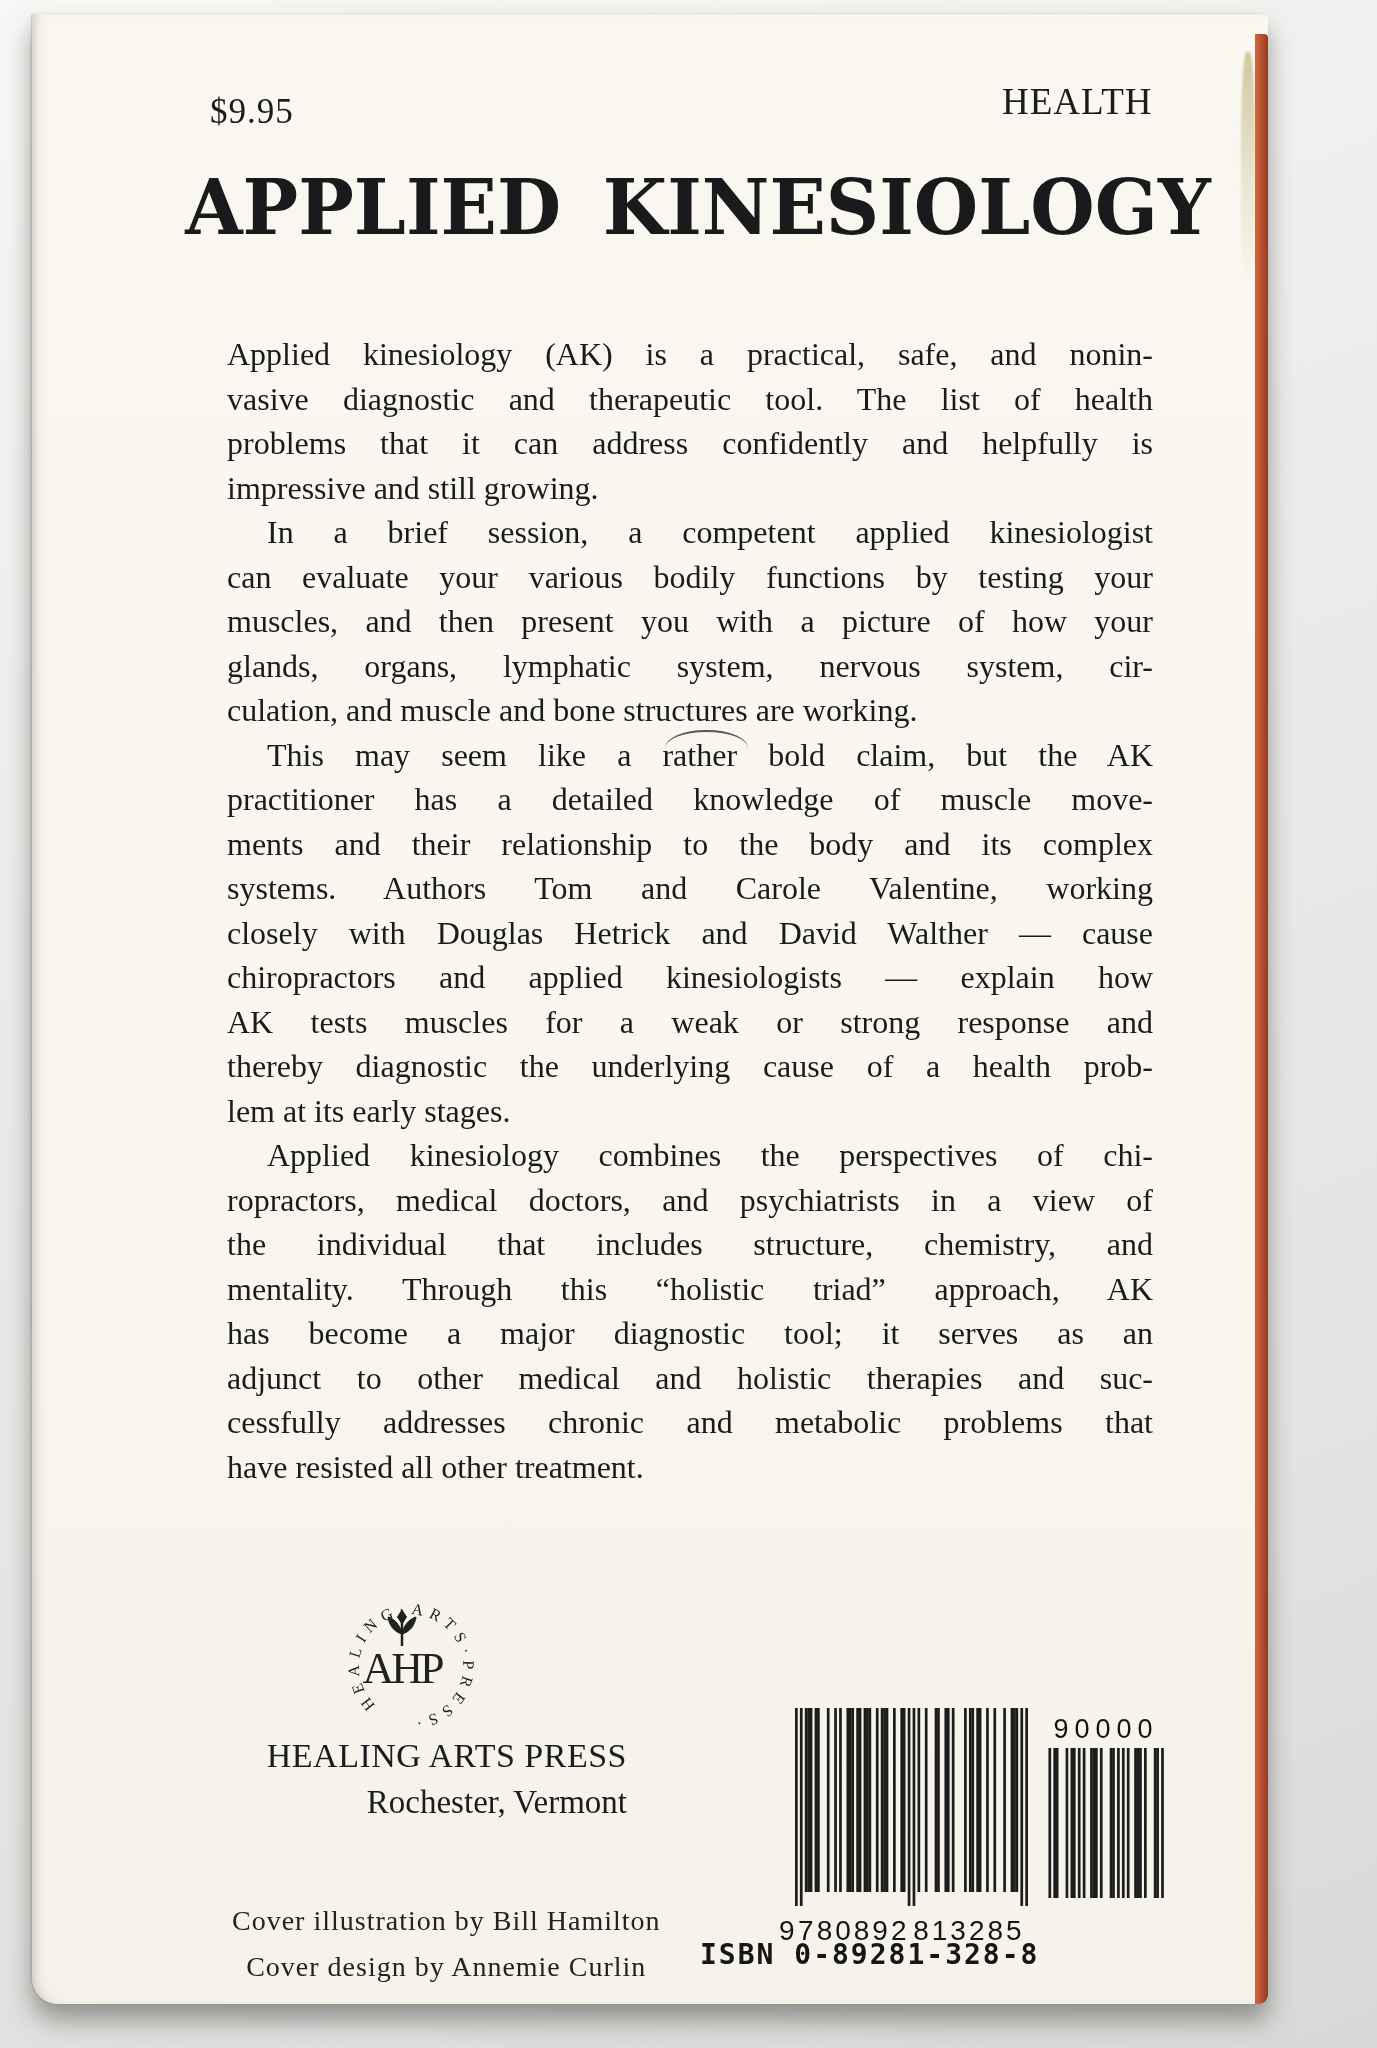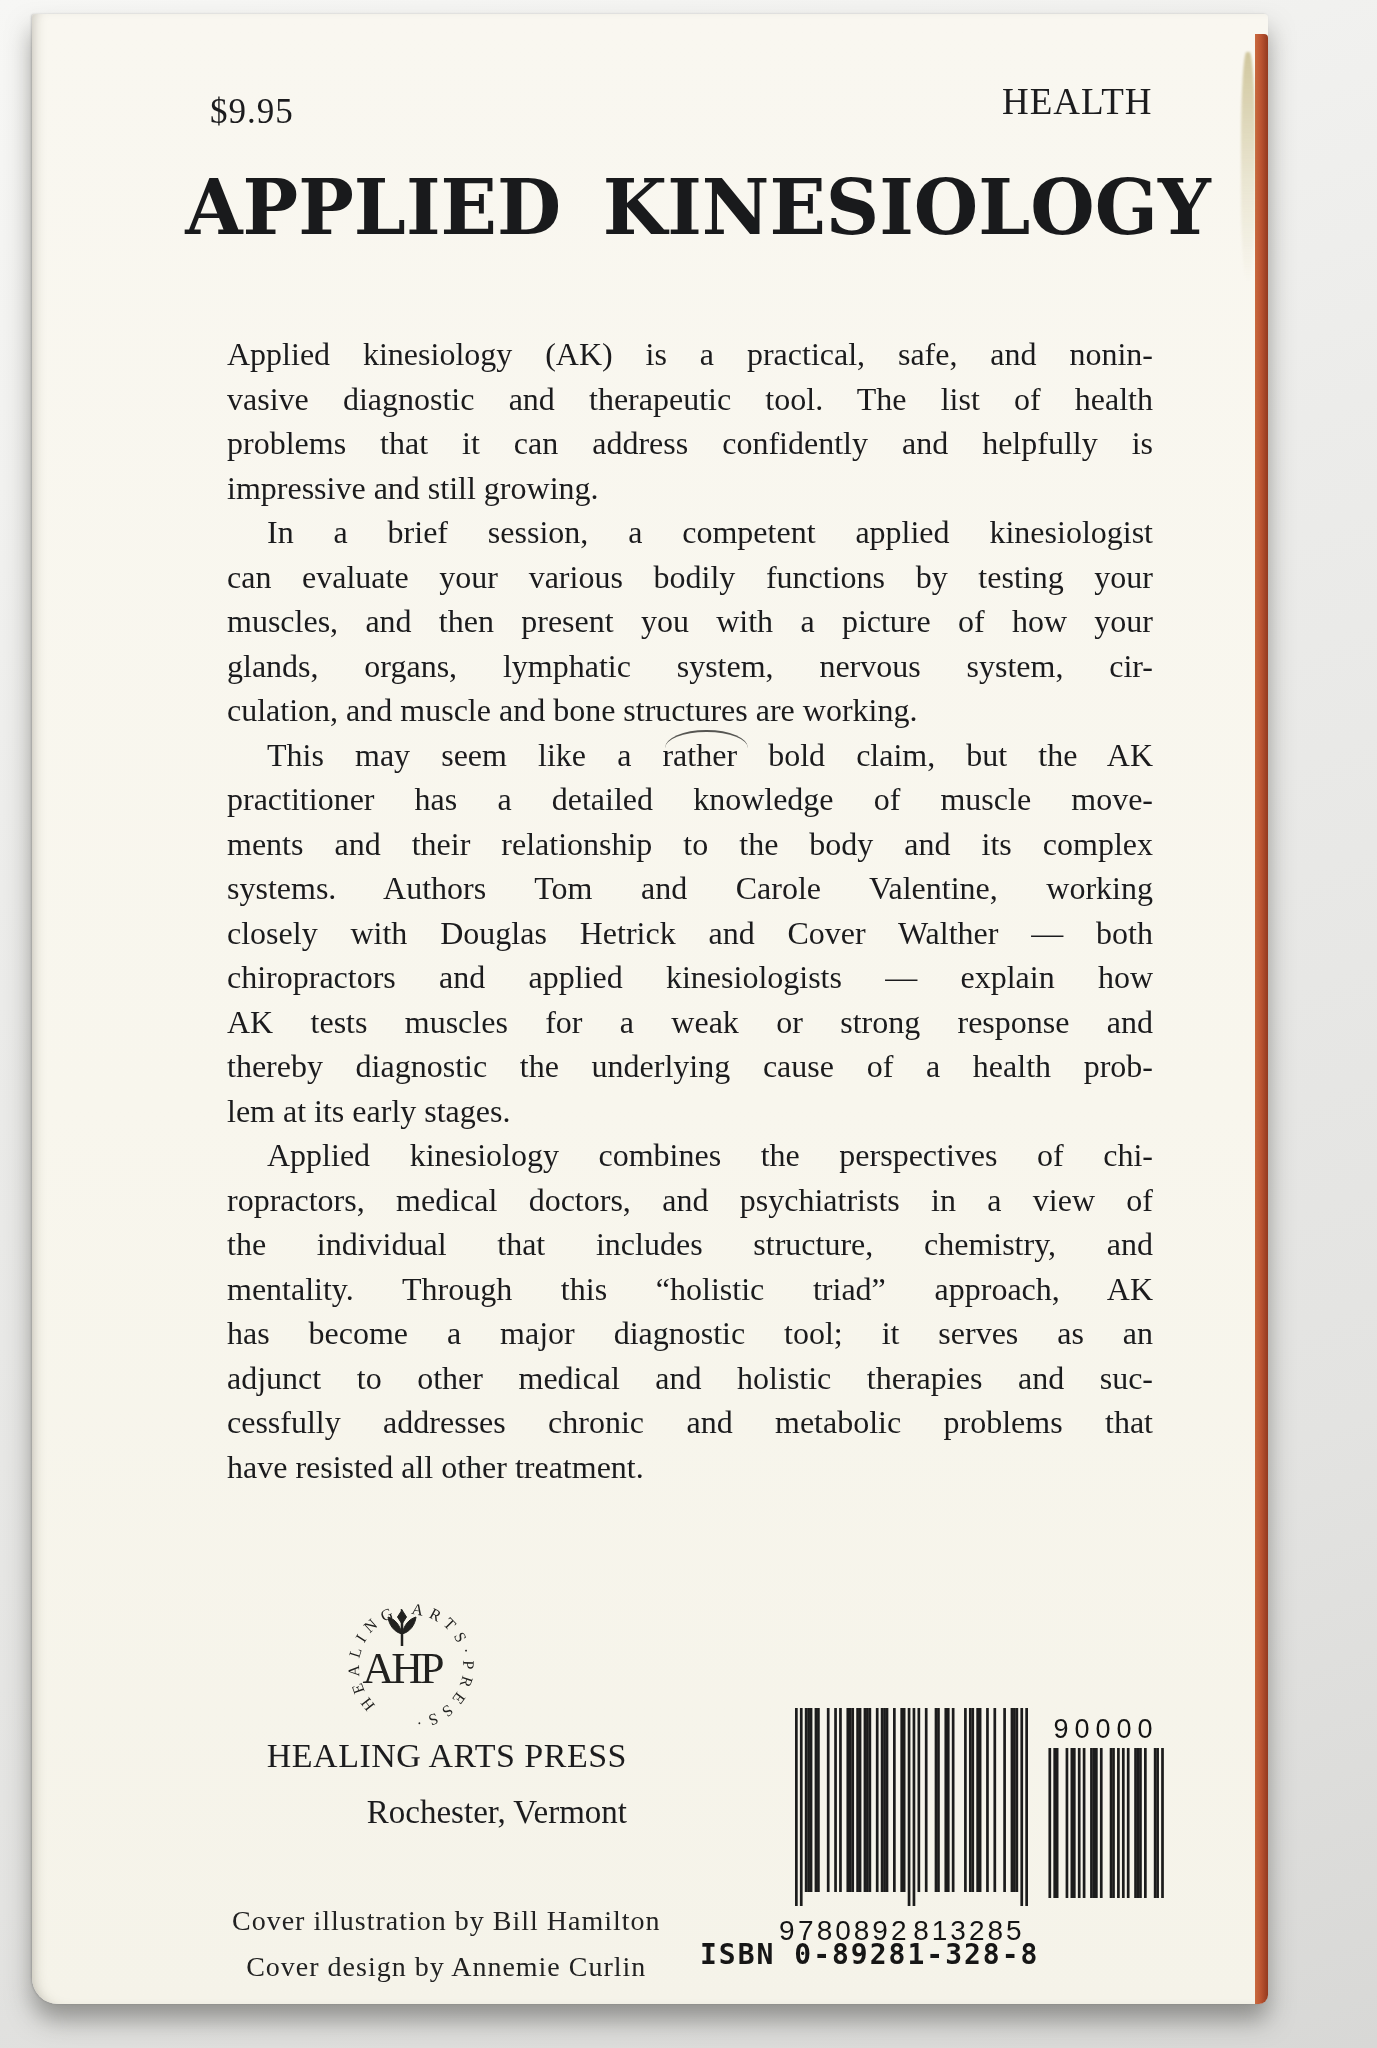--- a/index.html
+++ b/index.html
@@ -43,21 +43,21 @@
   .penmark{position:relative;}
   .penmark::after{
     content:"";position:absolute;left:4%;right:-14%;top:-7px;height:16px;
     border-top:2.5px solid rgba(45,45,42,0.8);
     border-radius:50% / 100% 100% 0 0;
   }
   .logo{position:absolute;left:298px;top:1574px;}
   .logo text{fill:#21211f;}
   .pub-block{position:absolute;left:155px;top:1720px;width:440px;text-align:right;}
   .pub-name{font-size:34px;letter-spacing:0.5px;line-height:44px;}
-  .pub-loc{font-size:33px;margin-top:16px;}
+  .pub-loc{font-size:33px;margin-top:6px;}
   .credits{position:absolute;left:200px;top:1884px;font-size:28px;letter-spacing:1px;line-height:46px;color:#222;text-align:center;}
   .barcode-main{position:absolute;left:745px;top:1688px;}
   .barcode-supp{position:absolute;left:1012px;top:1698px;}
   .bc-digits{font-family:"Liberation Sans","DejaVu Sans",sans-serif;fill:#141414;}
   .isbn{
     position:absolute;left:668px;top:1924px;
     font-family:"DejaVu Sans Mono","Liberation Mono",monospace;
     font-weight:bold;font-size:28px;letter-spacing:2px;color:#161616;
   }
 </style>
@@ -81,21 +81,21 @@
       <div class="line last">impressive and still growing.</div>
       <div class="line indent">In a brief session, a competent applied kinesiologist</div>
       <div class="line">can evaluate your various bodily functions by testing your</div>
       <div class="line">muscles, and then present you with a picture of how your</div>
       <div class="line">glands, organs, lymphatic system, nervous system, cir-</div>
       <div class="line last">culation, and muscle and bone structures are working.</div>
       <div class="line indent">This may seem like a <span class="penmark">rather</span> bold claim, but the AK</div>
       <div class="line">practitioner has a detailed knowledge of muscle move-</div>
       <div class="line">ments and their relationship to the body and its complex</div>
       <div class="line">systems. Authors Tom and Carole Valentine, working</div>
-      <div class="line">closely with Douglas Hetrick and Cover Walther — both</div>
+      <div class="line">closely with Douglas Hetrick and David Walther — cause</div>
       <div class="line">chiropractors and applied kinesiologists — explain how</div>
       <div class="line">AK tests muscles for a weak or strong response and</div>
       <div class="line">thereby diagnostic the underlying cause of a health prob-</div>
       <div class="line last">lem at its early stages.</div>
       <div class="line indent">Applied kinesiology combines the perspectives of chi-</div>
       <div class="line">ropractors, medical doctors, and psychiatrists in a view of</div>
       <div class="line">the individual that includes structure, chemistry, and</div>
       <div class="line">mentality. Through this “holistic triad” approach, AK</div>
       <div class="line">has become a major diagnostic tool; it serves as an</div>
       <div class="line">adjunct to other medical and holistic therapies and suc-</div>

